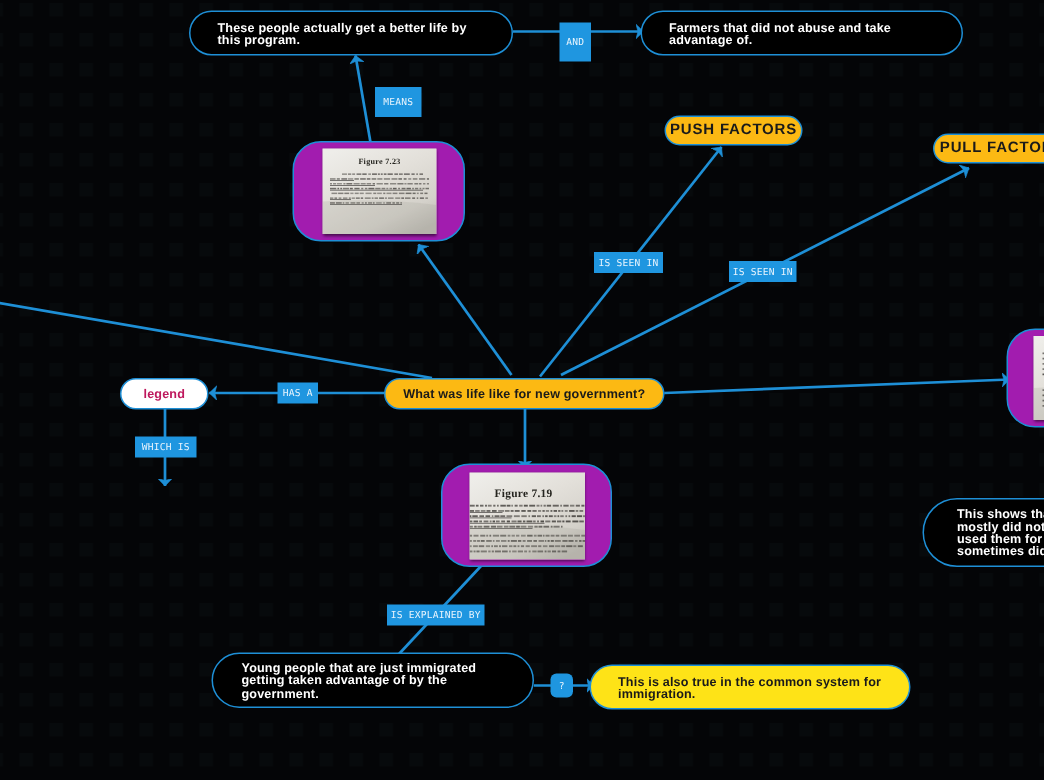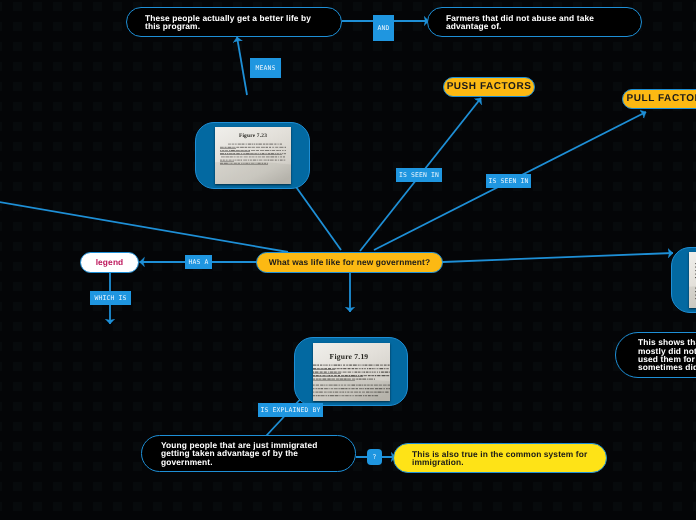--- a/index.html
+++ b/index.html
@@ -16,23 +16,23 @@
   .node.nowrap .txt{white-space:nowrap;}
   .node.small .txt{font-size:10px;letter-spacing:.55px;}
   .node .txt.pre{white-space:pre;}
   .n-dark{background:#000;color:#fff;}
   .n-white{background:#fff;color:#be185d;}
   .n-orange{background:#fcb913;color:#1a1a1a;}
   .n-yellow{background:#fee317;color:#1a1a1a;}
   .lbl{position:absolute;box-sizing:border-box;background:#1f96e0;color:#e8f4fd;
     display:flex;align-items:center;justify-content:center;white-space:nowrap;
     font-size:6.4px;letter-spacing:.15px;font-family:"DejaVu Sans Mono",monospace;}
-  .imgnode{position:absolute;box-sizing:border-box;background:#0369a1;
+  .imgnode{position:absolute;box-sizing:border-box;background:#a21caf;
     border:1.5px solid #1e8fd6;border-radius:19px;
-    display:flex;align-items:center;justify-content:center;overflow:hidden;margin-top:28px;}
+    display:flex;align-items:center;justify-content:center;overflow:hidden;}
   .photo{position:relative;overflow:hidden;
     background:linear-gradient(160deg,#e8e6e1 0%,#dedbd4 40%,#cfccc5 72%,#b9b6ae 100%);
     box-shadow:0 1px 2px rgba(0,0,0,.6);}
   .photo svg{display:block;width:100%;height:100%;}
 </style>
 </head>
 <body>
 
 <div id="canvas">
 

